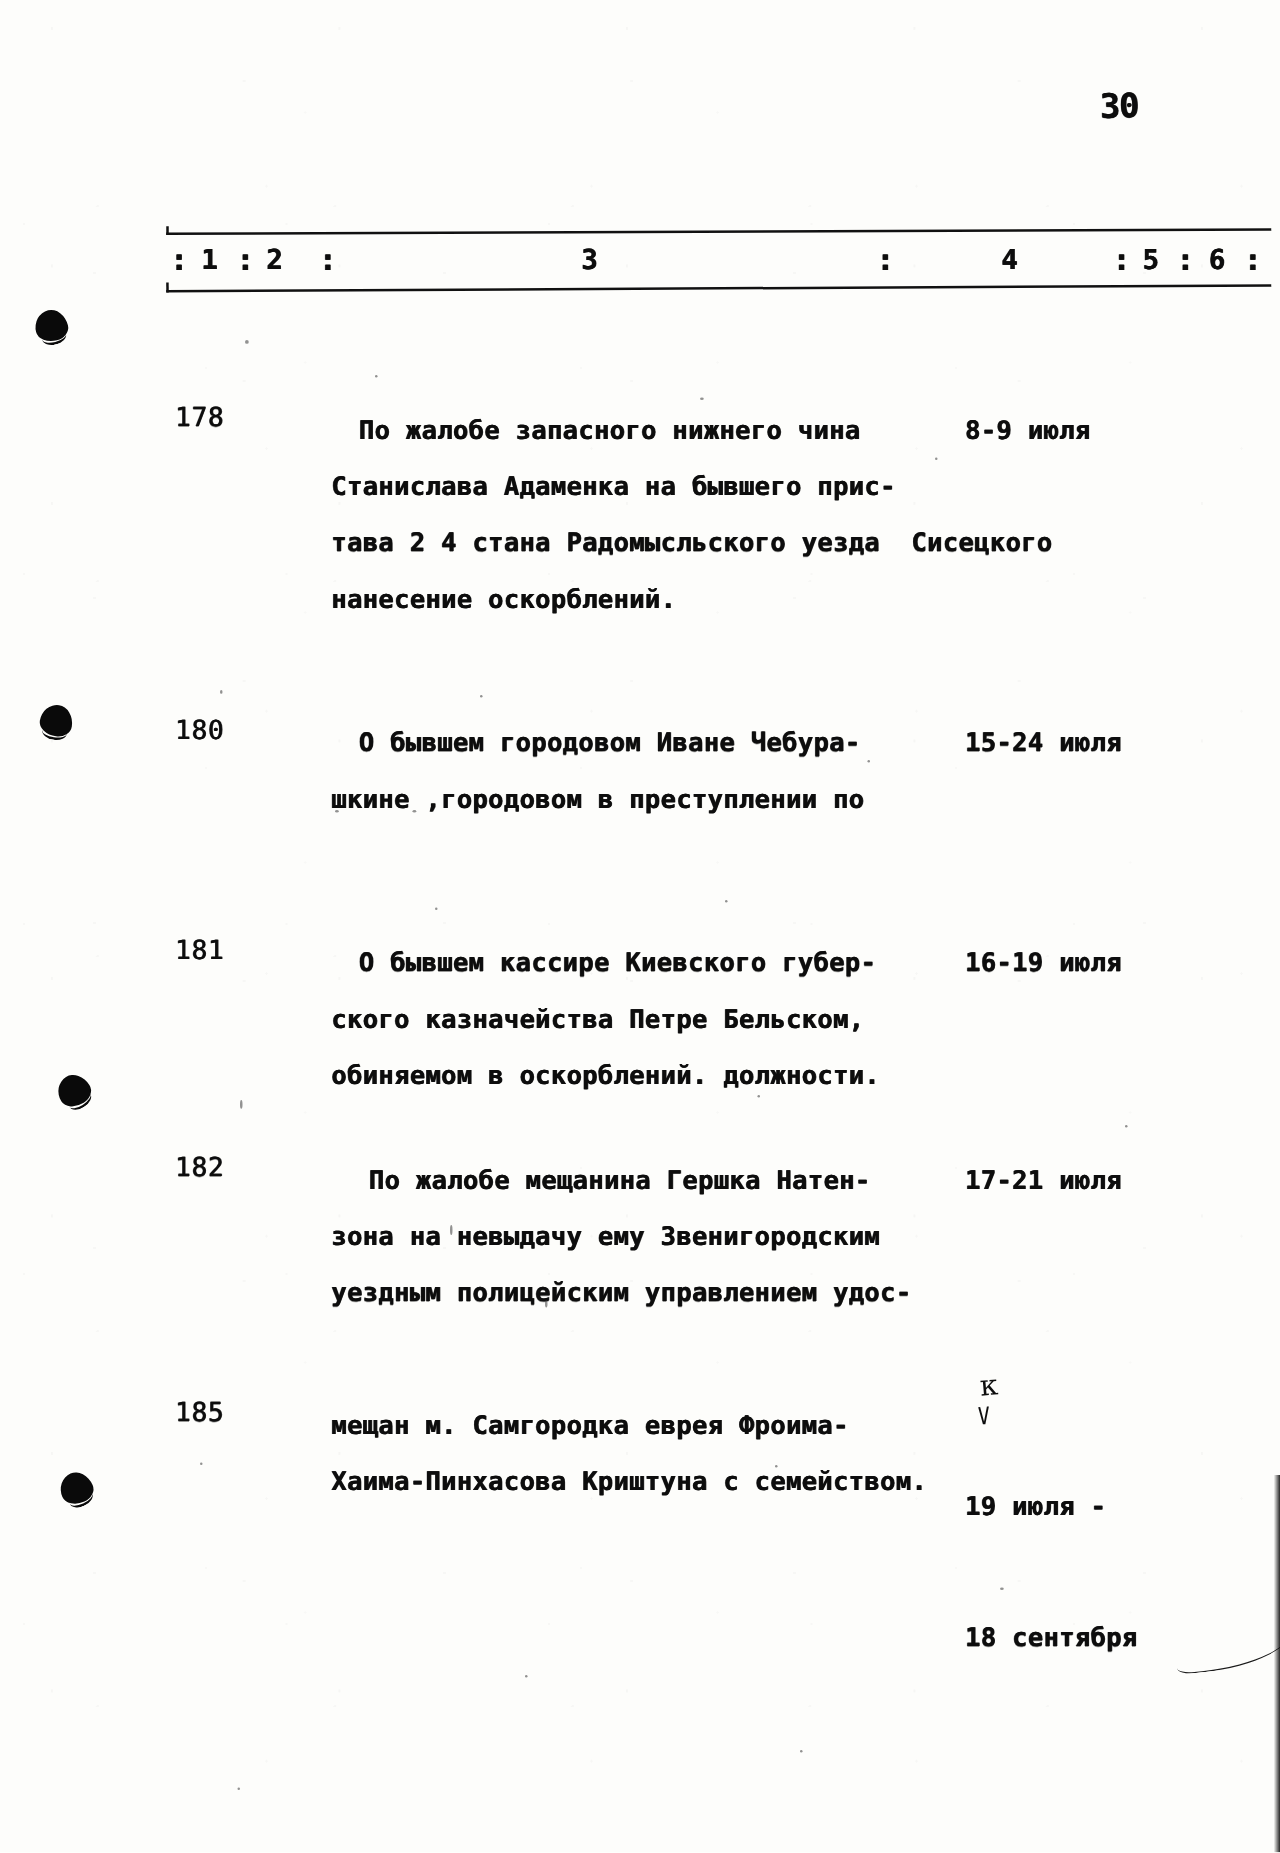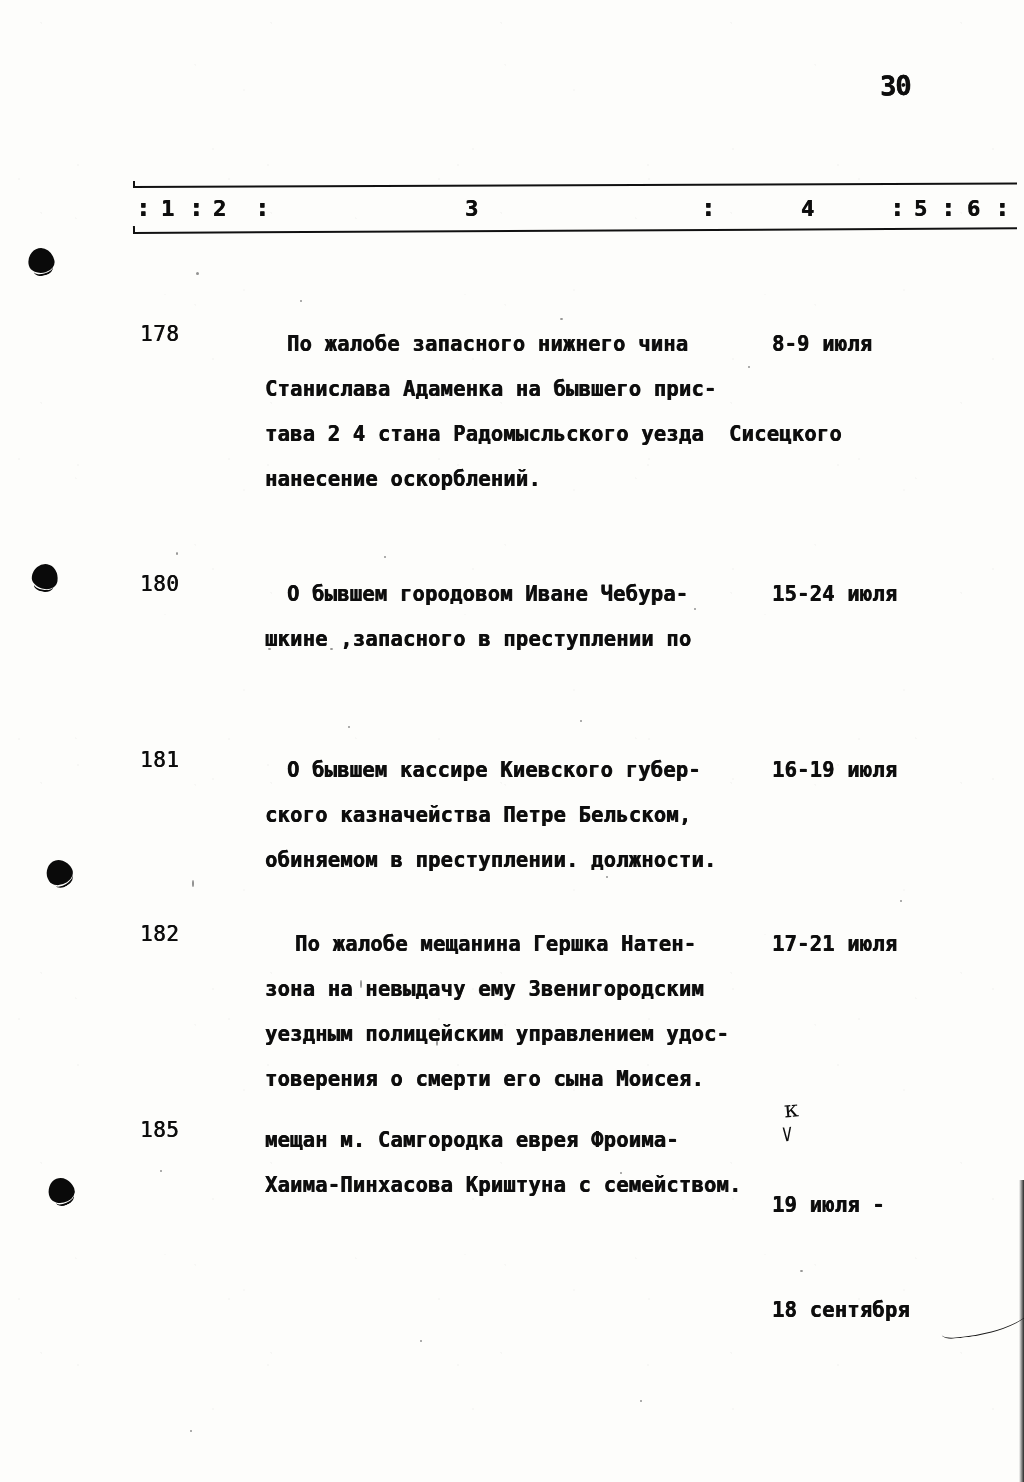--- a/index.html
+++ b/index.html
@@ -238,42 +238,41 @@
       <div class="line inked" style="width:640px;">тава 2 4 стана Радомысльского уезда  Сисецкого</div>
       <div class="line inked">нанесение оскорблений.</div>
     </div>
     <div class="date inked">8-9 июля</div>
   </div>
 
   <div class="entry" style="left:140px; top:572px;">
     <div class="num inked">180</div>
     <div class="body">
       <div class="line inked" style="text-indent:22px;">О бывшем городовом Иване Чебура-</div>
-      <div class="line inked">шкине ,запасного в преступлении по</div>
+      <div class="line inked">шкине ,городовом в преступлении по</div>
     </div>
     <div class="date inked">15-24 июля</div>
   </div>
 
   <div class="entry" style="left:140px; top:748px;">
     <div class="num inked">181</div>
     <div class="body">
       <div class="line inked" style="text-indent:22px;">О бывшем кассире Киевского губер-</div>
       <div class="line inked">ского казначейства Петре Бельском,</div>
-      <div class="line inked">обиняемом в преступлении. должности.</div>
+      <div class="line inked">обиняемом в оскорблений. должности.</div>
     </div>
     <div class="date inked">16-19 июля</div>
   </div>
 
   <div class="entry" style="left:140px; top:922px;">
     <div class="num inked">182</div>
     <div class="body">
       <div class="line inked" style="text-indent:30px;">По жалобе мещанина Гершка Натен-</div>
       <div class="line inked">зона на невыдачу ему Звенигородским</div>
       <div class="line inked">уездным полицейским управлением удос-</div>
-      <div class="line inked">товерения о смерти его сына Моисея.</div>
     </div>
     <div class="date inked">17-21 июля</div>
   </div>
 
   <div class="entry" style="left:140px; top:1118px;">
     <div class="num inked">185</div>
     <div class="body">
       <div class="line inked">мещан м. Самгородка еврея Фроима-</div>
       <div class="line inked" style="width:640px;">Хаима-Пинхасова Криштуна с семейством.</div>
     </div>

